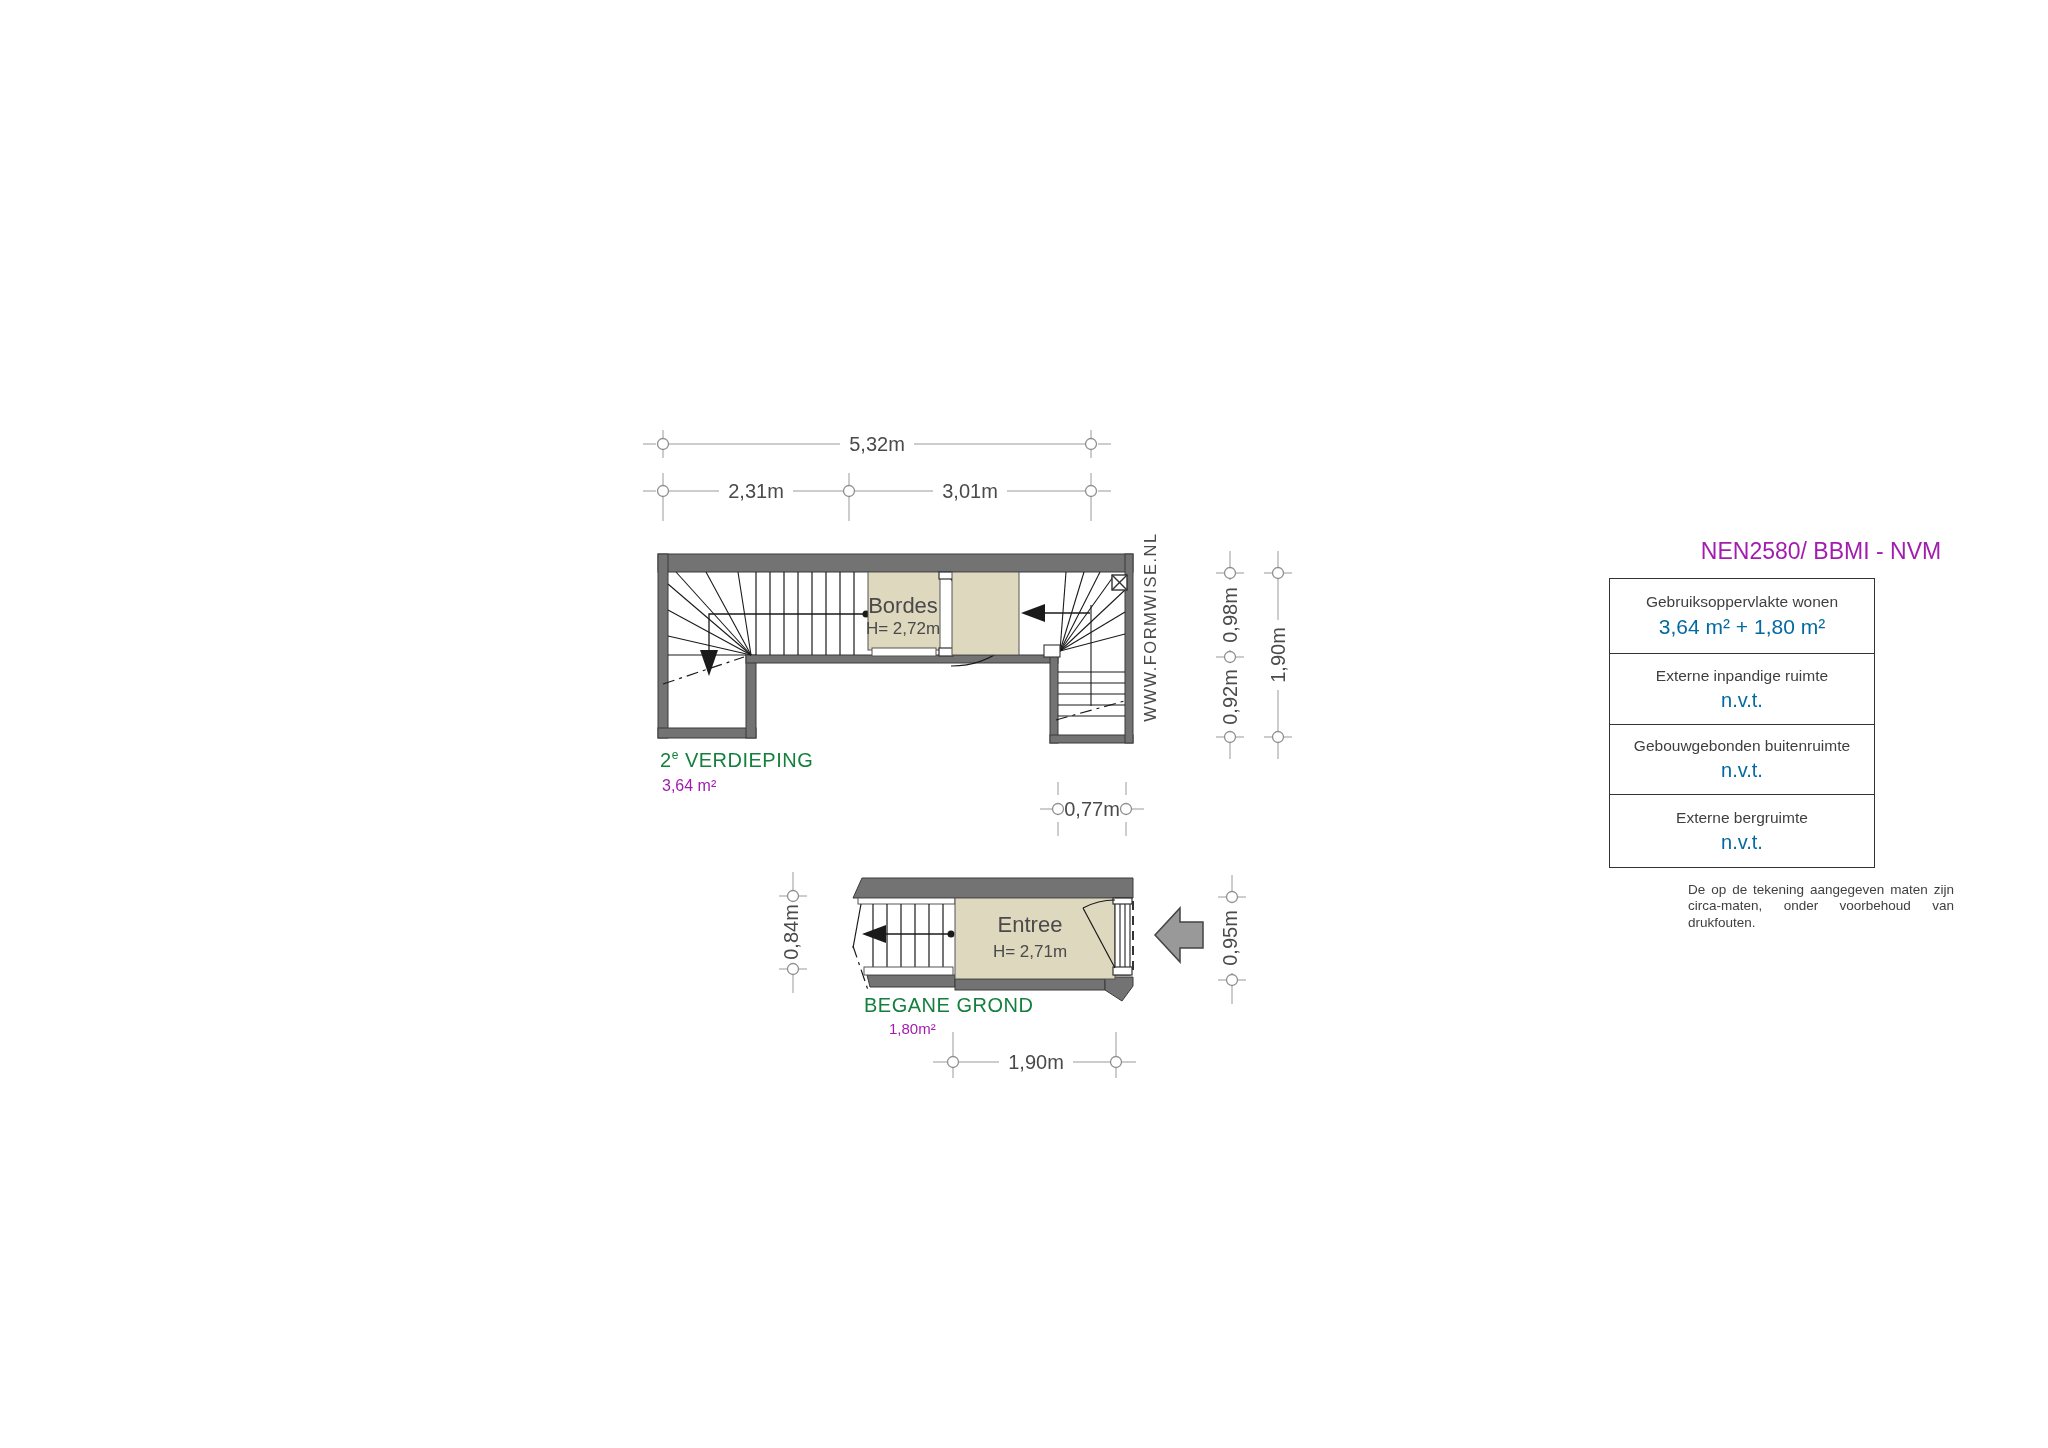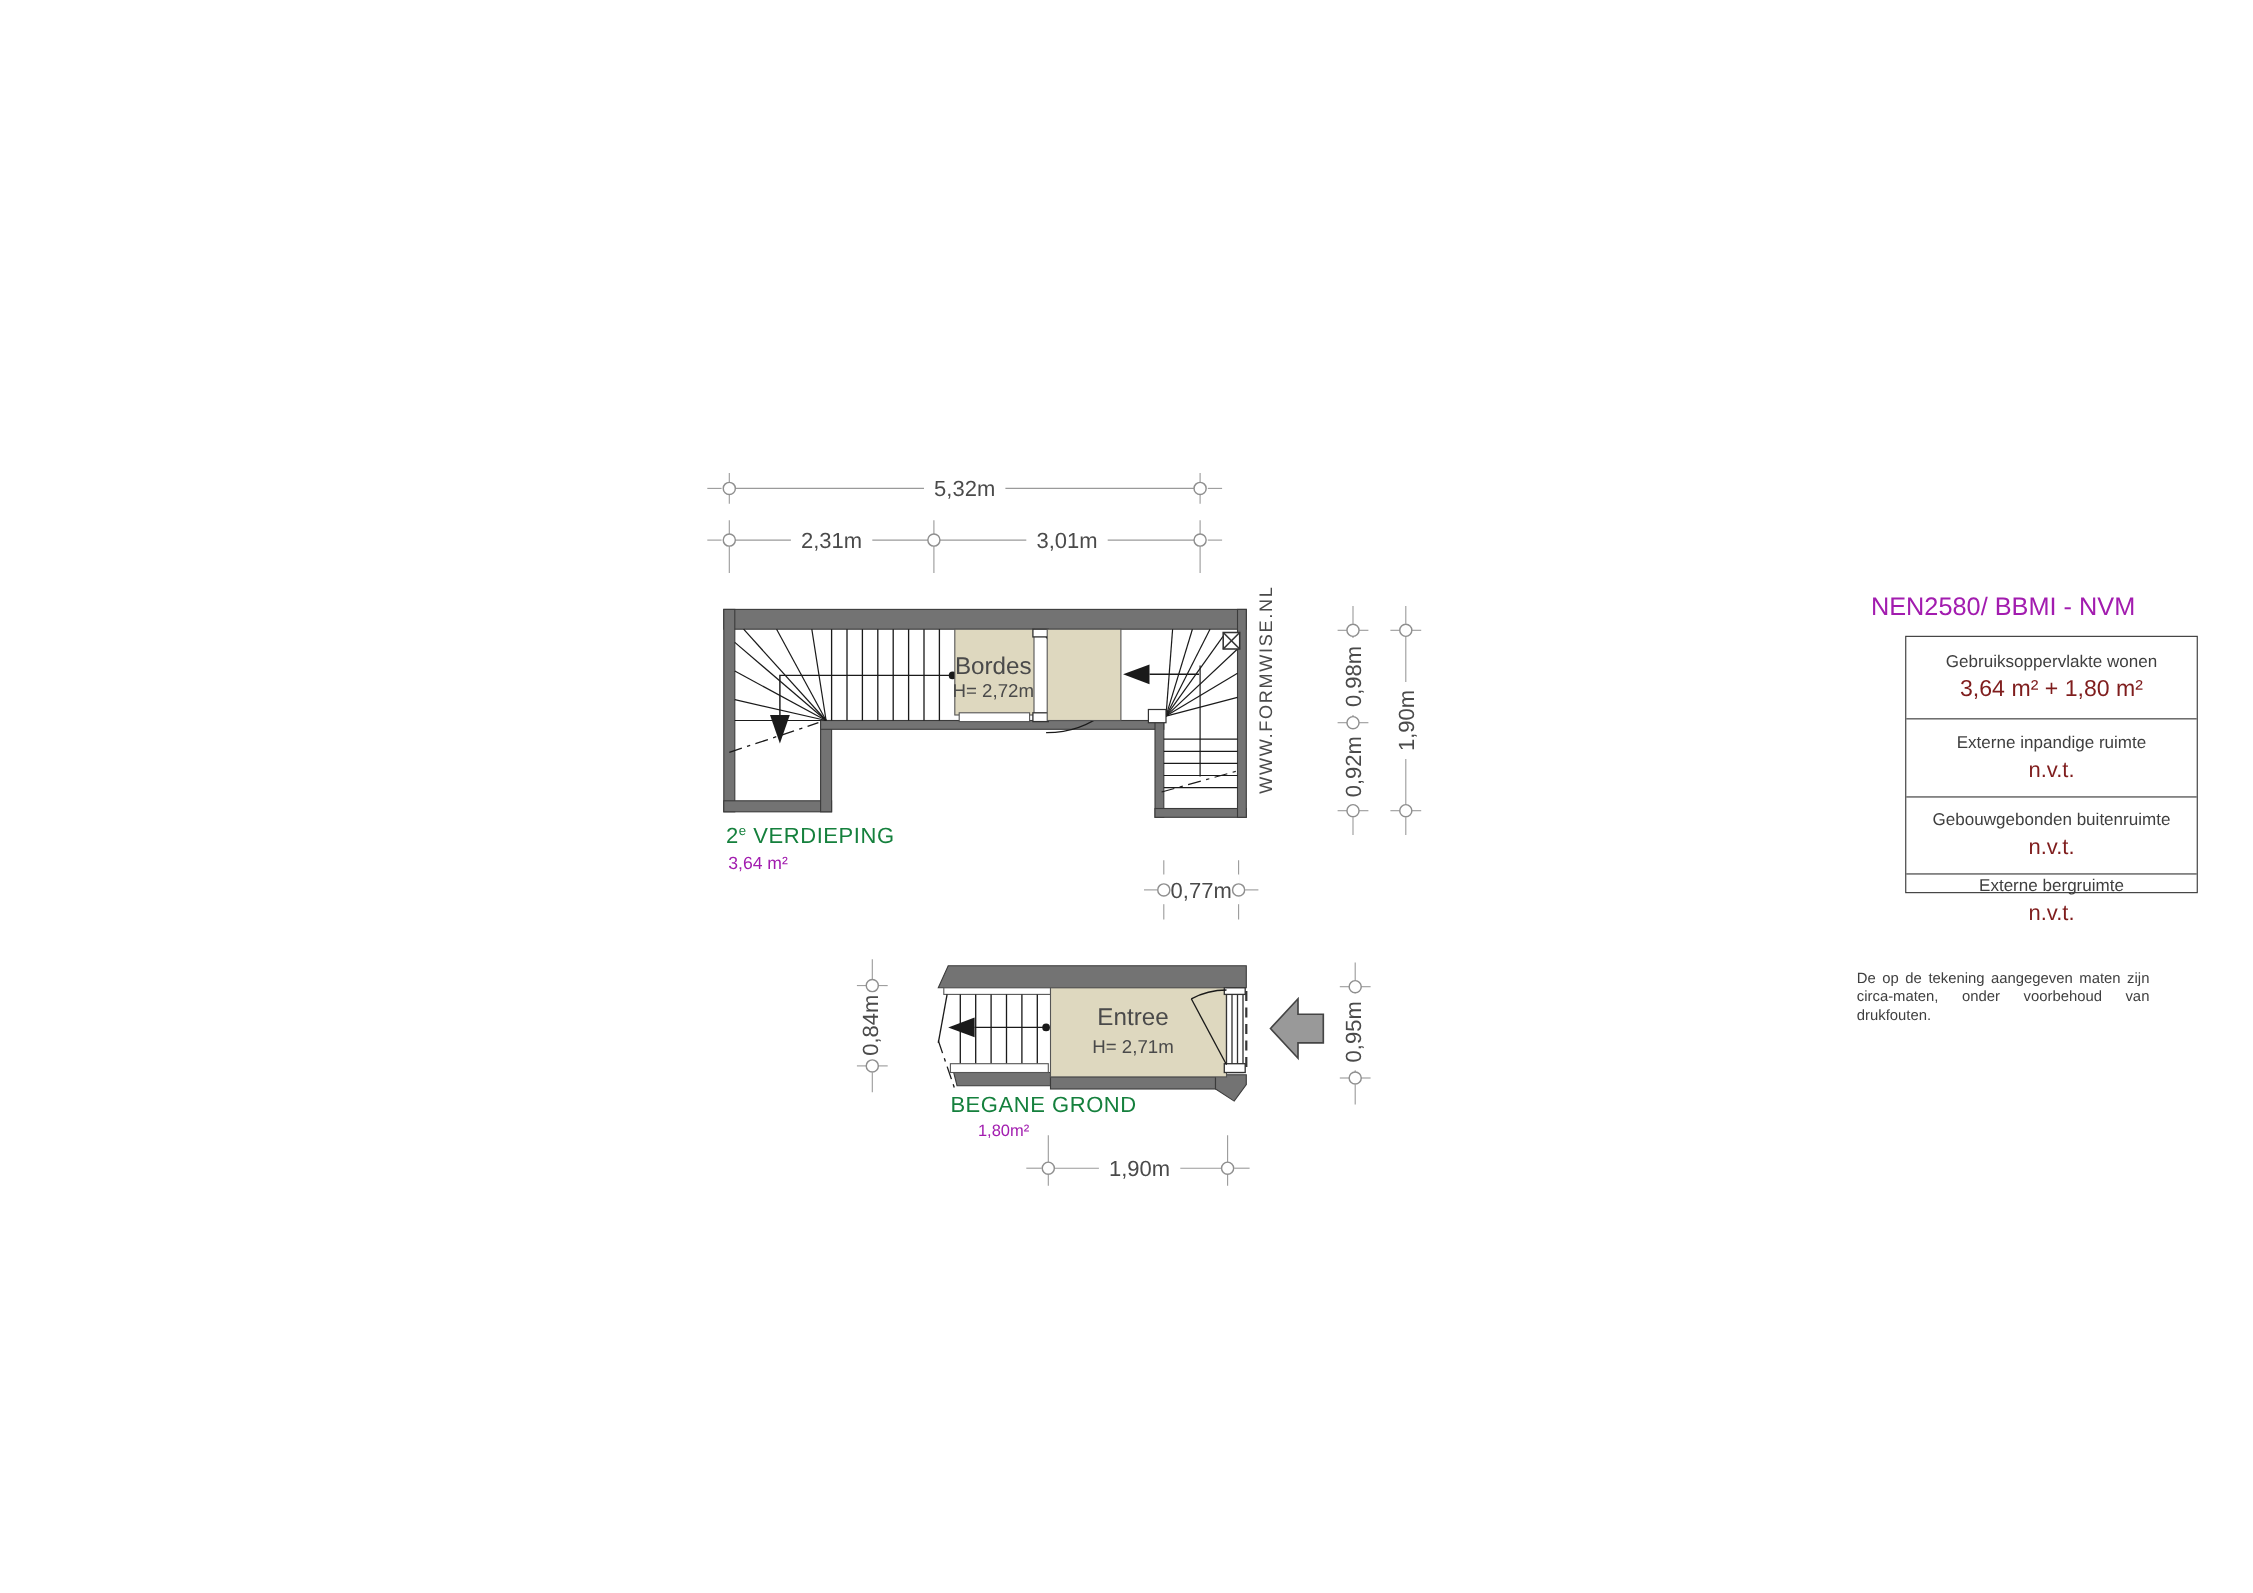--- a/index.html
+++ b/index.html
@@ -12,27 +12,27 @@
   .room-sub{font-size:17px;}
   .watermark{font-size:16.5px;letter-spacing:1.5px;}
 
   .abs{position:absolute;}
   .plan-title{font-size:20px;letter-spacing:0.5px;color:#15803d;white-space:nowrap;}
   .plan-title sup{font-size:12px;}
   .plan-area{font-size:16px;color:#a21caf;white-space:nowrap;}
 
   .legend-title{left:1688px;top:538px;width:266px;text-align:center;
                 font-size:23px;color:#a21caf;white-space:nowrap;}
-  .legend-box{left:1732px;top:578px;width:266px;height:234px;border:1.5px solid #333;
+  .legend-box{left:1609px;top:578px;width:266px;height:290px;border:1.5px solid #333;
               box-sizing:border-box;display:grid;grid-template-rows:74px 71px 70px 1fr;}
   .legend-row{border-top:1px solid #333;display:flex;flex-direction:column;
               align-items:center;justify-content:center;gap:4px;padding:2px 4px;box-sizing:border-box;}
   .legend-row:first-child{border-top:none;}
   .legend-label{font-size:15.5px;color:#3f3f3f;}
-  .legend-value{font-size:20px;color:#7f1d1d;text-align:right;}
+  .legend-value{font-size:20px;color:#0369a1;text-align:right;}
   .legend-value.big{font-size:21px;}
   .disclaimer{left:1688px;top:882px;width:266px;font-size:13.5px;line-height:1.22;
               color:#3f3f3f;text-align:justify;text-align-last:justify;}
 </style>
 </head>
 <body>
 
 <div class="page">
 
 <svg width="2048" height="1448" viewBox="0 0 2048 1448">

